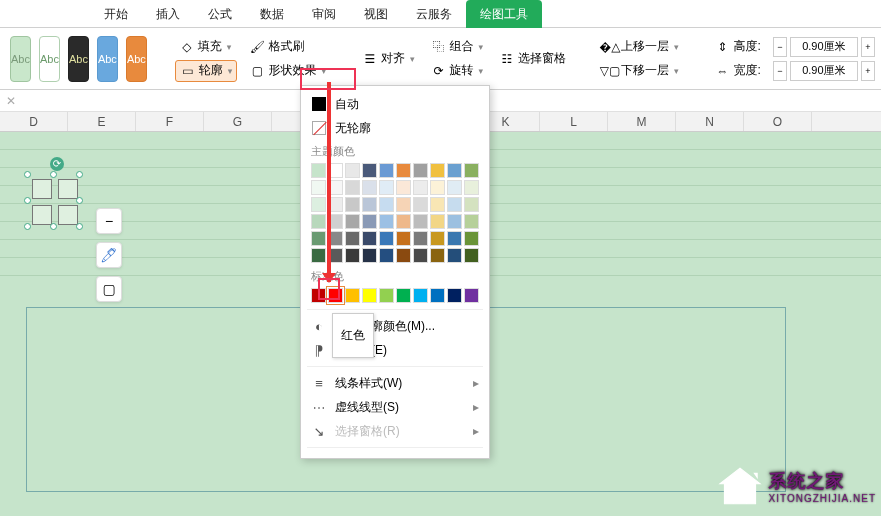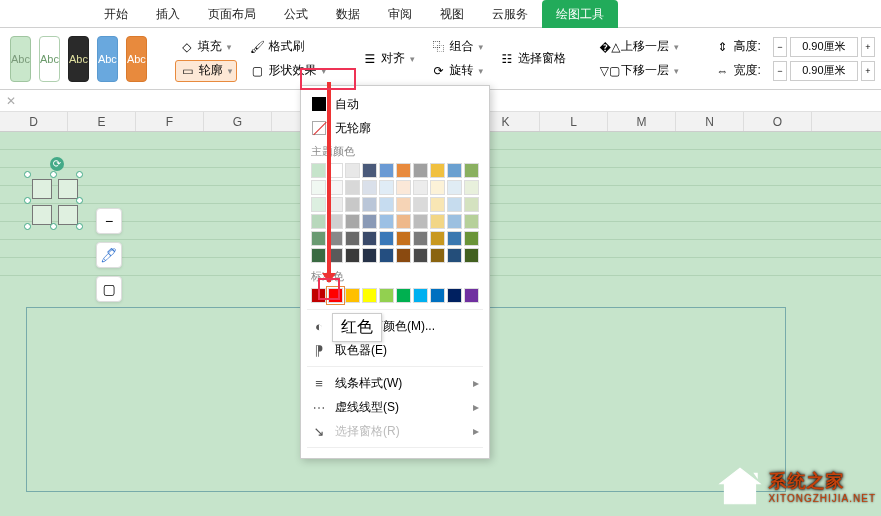--- a/index.html
+++ b/index.html
@@ -51,41 +51,40 @@
 .popup .sw-grid { display: flex; flex-wrap: wrap; gap: 2px; padding: 2px 4px; }
 .popup .sw { width: 15px; height: 15px; border: 1px solid #ddd; }
 .popup .std-row { display: flex; gap: 2px; padding: 2px 4px; }
 .popup .arrow-sub { float: right; color: #888; }
 .popup hr { border: none; border-top: 1px solid #eee; margin: 4px 0; }
 .sel-outline { left: 300px; top: 68px; width: 56px; height: 22px; position:absolute; border:2px solid #e35; z-index:60; }
 .sel-red { left: 318px; top: 278px; width: 22px; height: 22px; position:absolute; border:2px solid #e35; z-index:60; }
 .red-arrow { position: absolute; left: 327px; top: 82px; width: 4px; height: 200px; background: #e33; z-index: 55; }
 .red-arrow::after { content: ""; position: absolute; bottom: -8px; left: -5px; border: 7px solid transparent; border-top: 10px solid #e33; }
 
-.tooltip { position: absolute; left: 332px; top: 313px; background: #fff; border: 1px solid #ccc; padding: 3px 8px; font-size: 16px; z-index: 70; box-shadow: 1px 1px 3px rgba(0,0,0,.15); }
+.tooltip { position: absolute; left: 332px; top: 313px; background: #fff; border: 1px solid #ccc; padding: 13px 8px; font-size: 12px; z-index: 70; box-shadow: 1px 1px 3px rgba(0,0,0,.15); }
 
 .overlay-shape { position: absolute; left: 26px; top: 307px; width: 760px; height: 185px; background: #c6e4cb; border: 1px solid #7aa; }
 
-.watermark { position: absolute; right: 5px; bottom: 10px; display: flex; align-items: center; gap: 6px; z-index: 80; color:#c2410c; }
+.watermark { position: absolute; right: 5px; bottom: 10px; display: flex; align-items: center; gap: 6px; z-index: 80; color:#701a75; }
 .wm-ico { width: 46px; height: 40px; }
 .wm-txt { font-size: 18px; font-weight: bold; letter-spacing: 1px; text-shadow: 0 0 2px #000, 0 0 4px #000; }
 .wm-sub { font-size: 10px; letter-spacing: 1px; text-shadow: 0 0 2px #000; }
 
 .mi-ico { width:16px; height:16px; display:flex; align-items:center; justify-content:center; font-size:13px; color:#555;}
 .no-outline-ico { width:14px; height:14px; border:1px solid #aaa; position:relative; }
 .no-outline-ico::after { content:""; position:absolute; left:-2px; top:6px; width:18px; height:1px; background:#d33; transform:rotate(-45deg);}
 .auto-sw { width:14px; height:14px; background:#000; }
 </style>
 </head>
 <body>
 
 <div class="tabbar">
   <div class="tab">开始</div>
   <div class="tab">插入</div>
-  <div class="tab">页面布局</div>
   <div class="tab">公式</div>
   <div class="tab">数据</div>
   <div class="tab">审阅</div>
   <div class="tab">视图</div>
   <div class="tab">云服务</div>
   <div class="tab active">绘图工具</div>
 </div>
 
 <div class="ribbon">
   <div class="style-swatch sw1">Abc</div>

